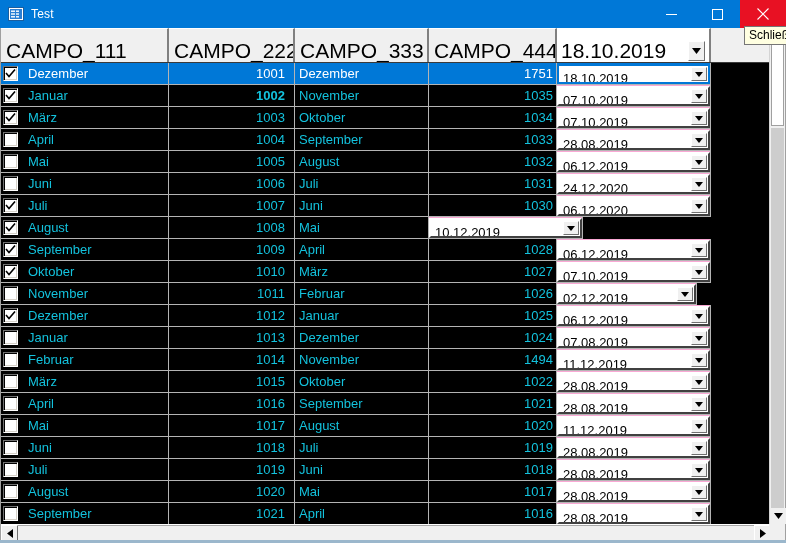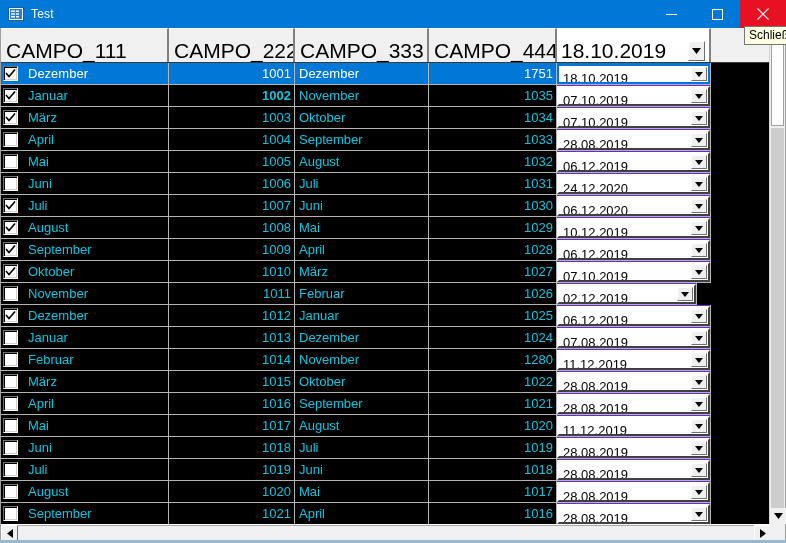--- a/index.html
+++ b/index.html
@@ -177,25 +177,25 @@
     white-space: nowrap;
     background: #000000;
   }
   .ctext {
     color: #13c2dd;
     font-size: 13px;
     line-height: 15px;
   }
   .cell.c1 { padding-left: 2px; }
   .cell.c1 .ctext { margin-left: 10px; }
-  .cell.c2 { justify-content: flex-end; padding-right: 3px; }
+  .cell.c2 { justify-content: flex-end; padding-right: 9px; }
   .cell.c3 { padding-left: 4px; }
   .cell.c4 { justify-content: flex-end; padding-right: 3px; }
   .cell.c5 {
-    background: #6d28d9;
+    background: #f9a8d4;
     padding: 0;
     border-right: 1px solid #b4b4b4;
     align-items: flex-start;
   }
 
   
   .cbx {
     width: 15px;
     height: 15px;
     background: #ffffff;
@@ -608,23 +608,20 @@
                 </svg>
               </span>
               <span class="ctext">August</span>
             </div>
             <div class="cell c2" style="width: 126px;">
               <span class="ctext">1008</span>
             </div>
             <div class="cell c3" style="width: 134px;">
               <span class="ctext">Mai</span>
             </div>
-            <div class="cell c4" style="width: 128px;">
-              <span class="ctext">1029</span>
-            </div>
             <div class="cell c5" style="width: 154px;">
               <div class="dcombo">
                 <span class="dval">10.12.2019</span>
                 <span class="darrow">
                   <svg width="8" height="5" viewBox="0 0 8 5">
                     <path d="M0 0 L8 0 L4 5 Z" fill="#000000"></path>
                   </svg>
                 </span>
               </div>
             </div>
@@ -771,21 +768,21 @@
               <span class="cbx"></span>
               <span class="ctext">Februar</span>
             </div>
             <div class="cell c2" style="width: 126px;">
               <span class="ctext">1014</span>
             </div>
             <div class="cell c3" style="width: 134px;">
               <span class="ctext">November</span>
             </div>
             <div class="cell c4" style="width: 128px;">
-              <span class="ctext">1280</span>
+              <span class="ctext">1494</span>
             </div>
             <div class="cell c5" style="width: 154px;">
               <div class="dcombo">
                 <span class="dval">11.12.2019</span>
                 <span class="darrow">
                   <svg width="8" height="5" viewBox="0 0 8 5">
                     <path d="M0 0 L8 0 L4 5 Z" fill="#000000"></path>
                   </svg>
                 </span>
               </div>

